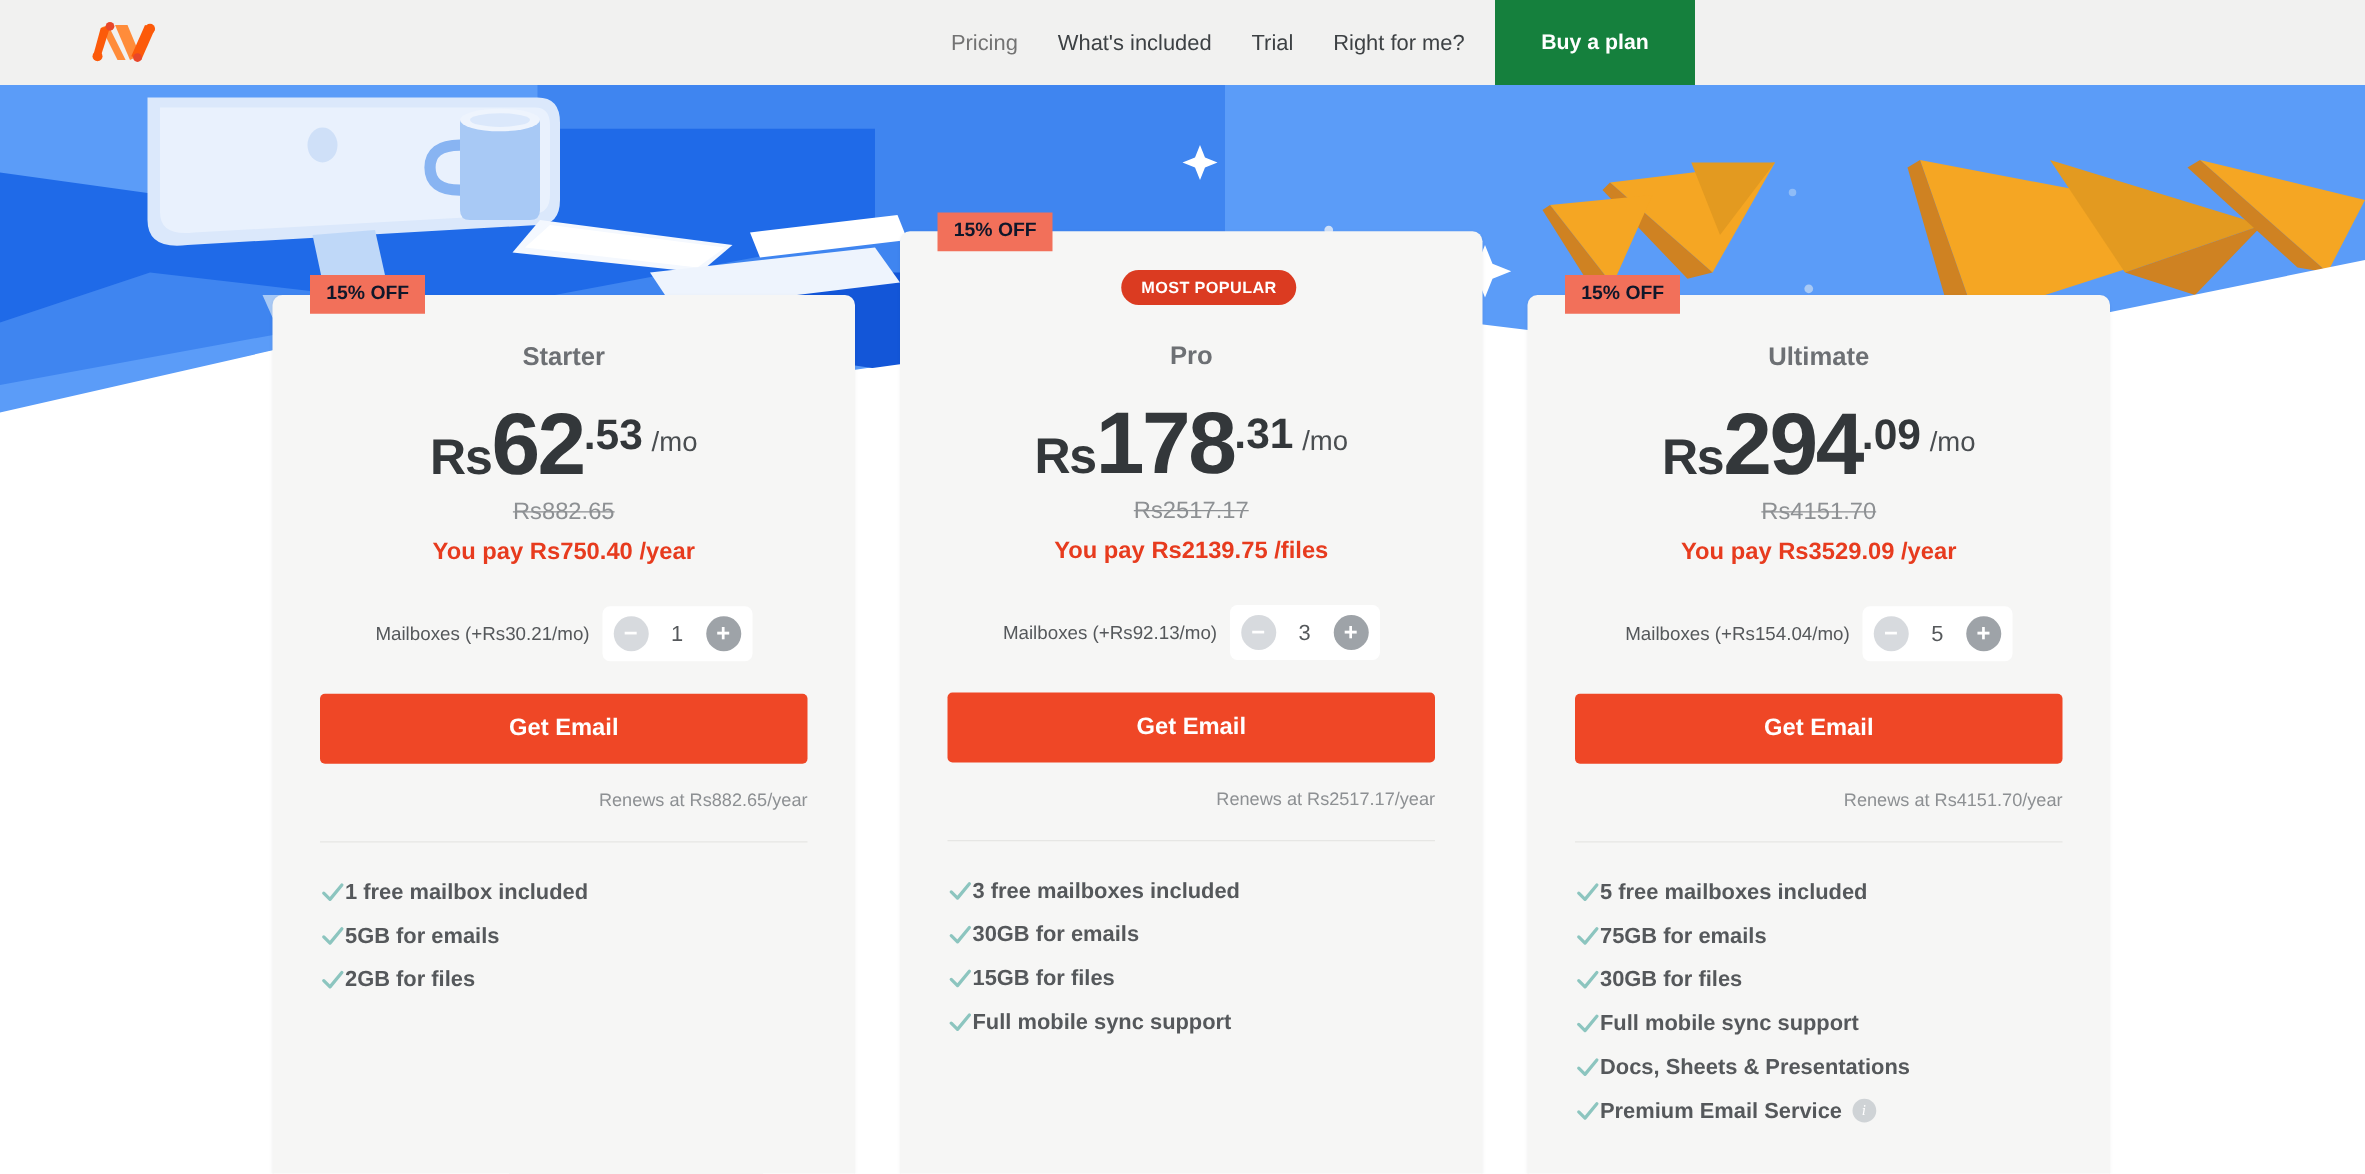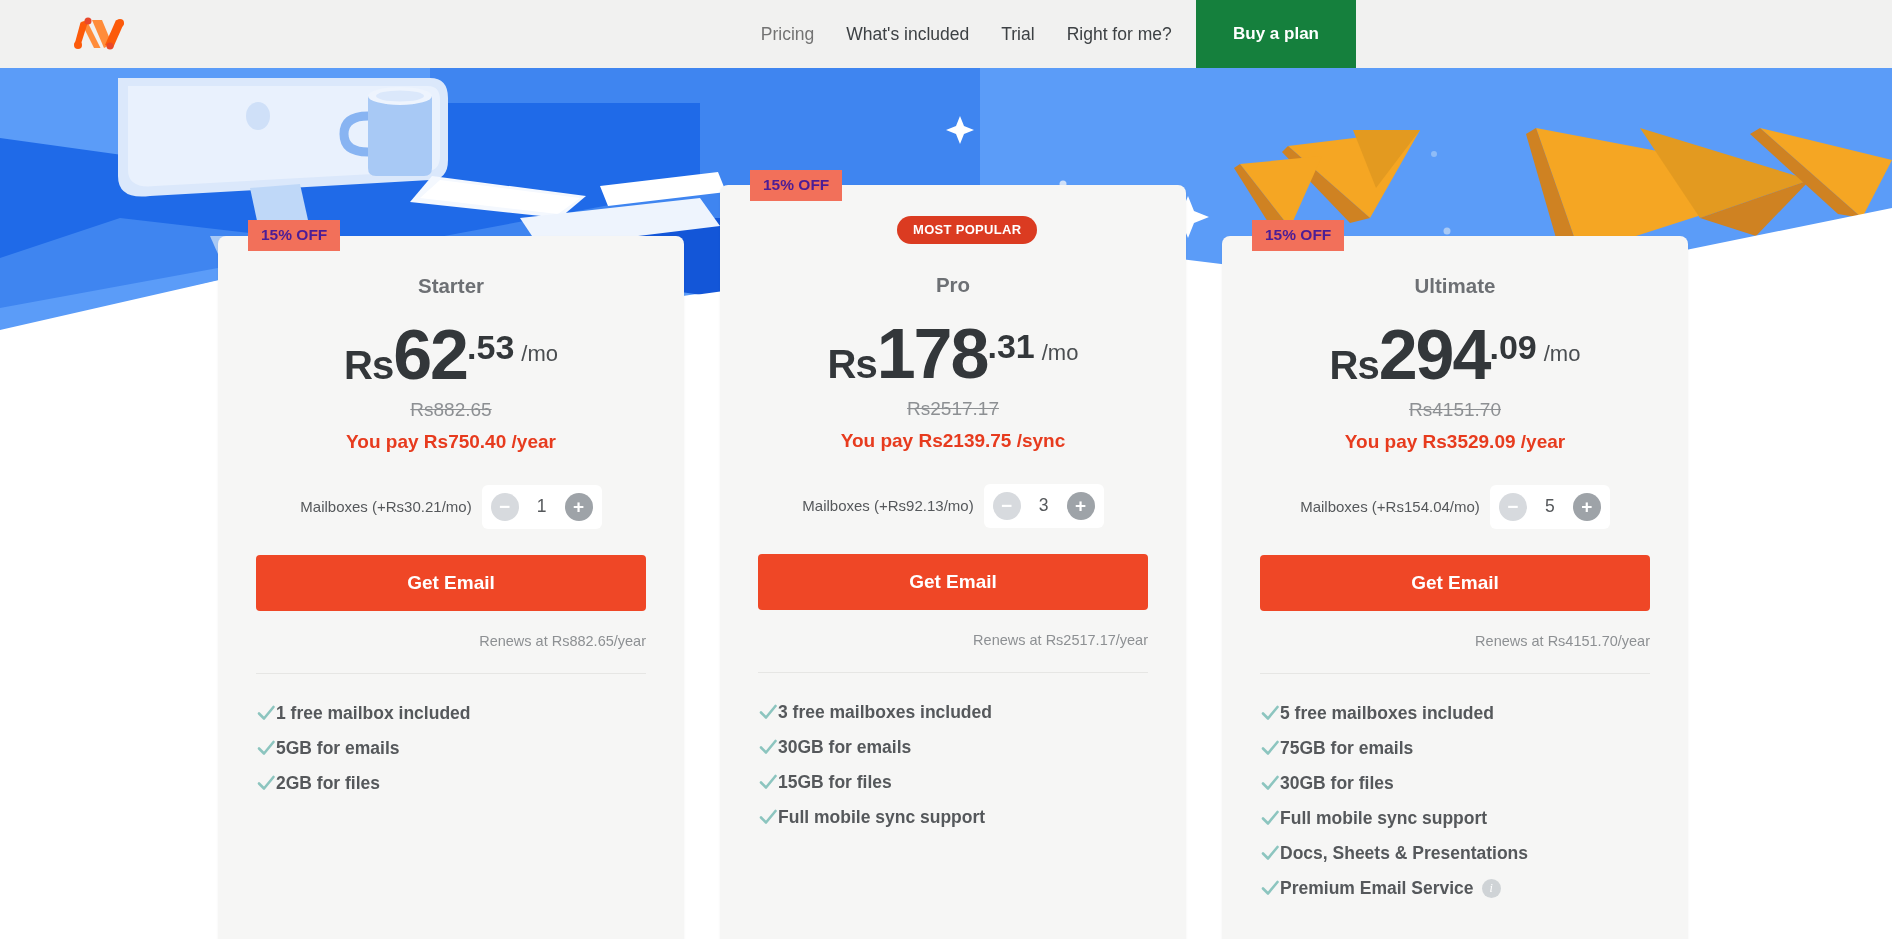--- a/index.html
+++ b/index.html
@@ -93,21 +93,21 @@
     width: 466px;
     box-shadow: 0 1px 3px rgba(0,0,0,0.05);
   }
   .card-starter  { left: 218px;  top: 168px;  height: 768px; }
   .card-pro      { left: 720px;  top: 117px;  height: 820px; }
   .card-ultimate { left: 1222px; top: 168px;  height: 768px; }
 
   .badge-off {
     position: absolute;
     background: #f2705a;
-    color: #4c1d95;
+    color: #0f172a;
     font-size: 15.5px;
     font-weight: bold;
     padding: 6px 13px 7px;
     border-radius: 0;
     white-space: nowrap;
     z-index: 20;
   }
   .badge-starter  { left: 248px;  top: 152px; }
   .badge-pro      { left: 750px;  top: 102px; }
   .badge-ultimate { left: 1252px; top: 152px; }
@@ -392,21 +392,21 @@
     <div class="card card-pro">
       <div class="card-inner">
         <div class="plan-name" style="padding-top:88px">Pro</div>
         <div class="price-row">
           <span class="price-cur">Rs</span>
           <span class="price-int">178</span>
           <span class="price-dec">.31</span>
           <span class="price-per">/mo</span>
         </div>
         <div class="price-strike">Rs2517.17</div>
-        <div class="price-pay">You pay Rs2139.75 /sync</div>
+        <div class="price-pay">You pay Rs2139.75 /files</div>
 
         <div class="mailbox-row">
           <span class="mailbox-label">Mailboxes (+Rs92.13/mo)</span>
           <div class="stepper">
             <span class="step-btn step-minus">−</span>
             <span class="step-val">3</span>
             <span class="step-btn step-plus">+</span>
           </div>
         </div>
 

